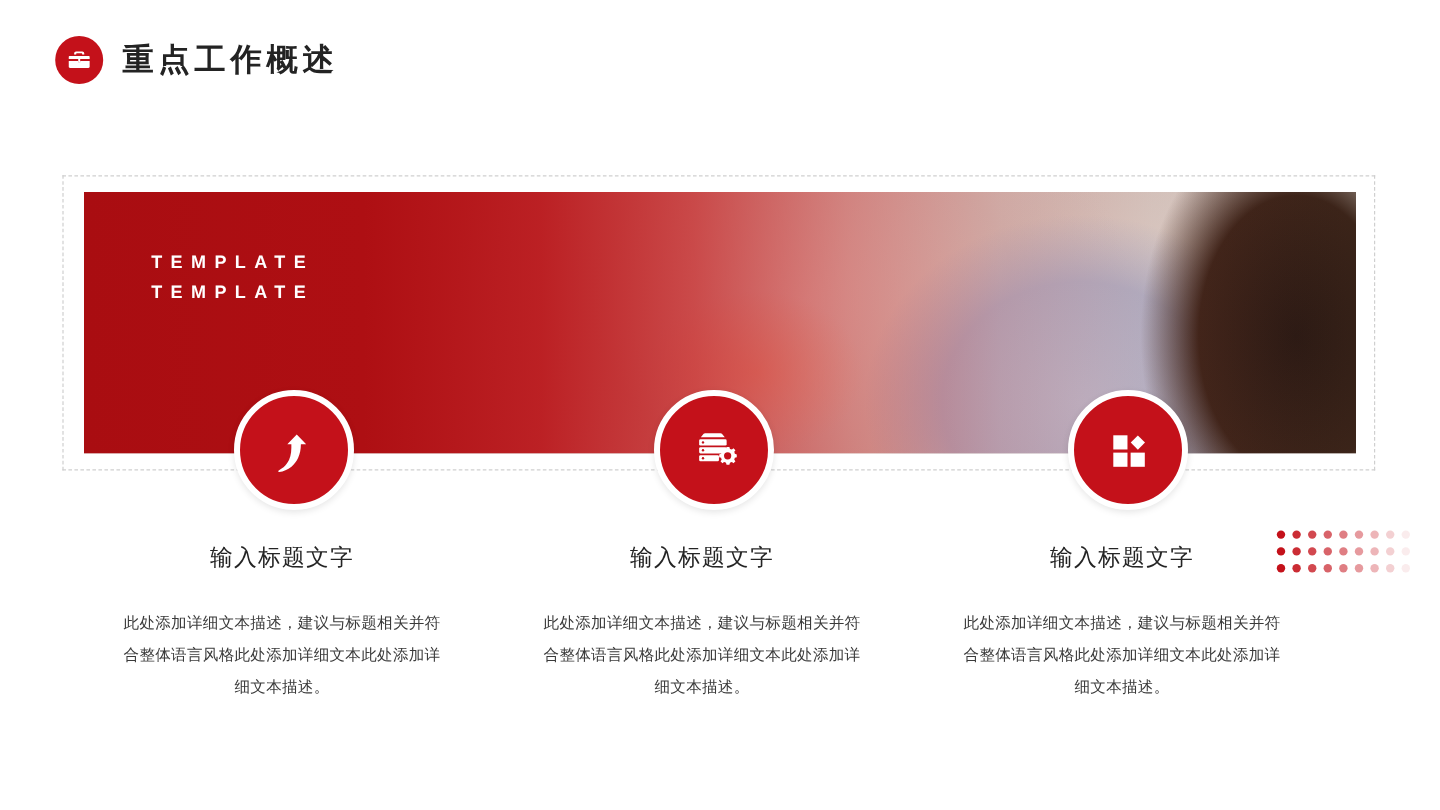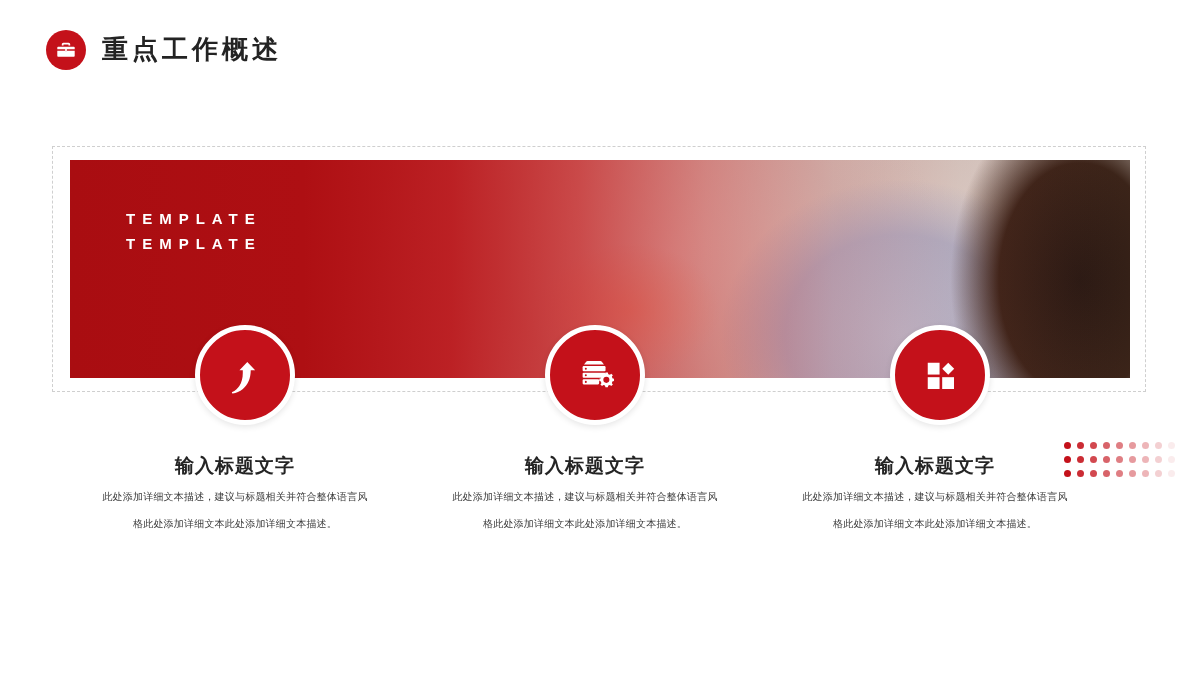--- a/index.html
+++ b/index.html
@@ -140,29 +140,29 @@
   }
 
   .column {
     width: 350px;
     text-align: center;
   }
   .column + .column { margin-left: 0; }
 
   .col-title {
     font-size: 19px;
-    font-weight: bold;
+    font-weight: normal;
     color: #242424;
     letter-spacing: 1px;
     line-height: 1.2;
   }
 
   .col-body {
-    margin-top: 5px;
-    font-size: 10px;
+    margin-top: 27px;
+    font-size: 13px;
     color: #3a3a3a;
     line-height: 27px;
     letter-spacing: 0.2px;
     padding: 0 38px;
     font-family: "Liberation Serif", "DejaVu Serif", serif;
   }
 
   
   .dots {
     position: absolute;

